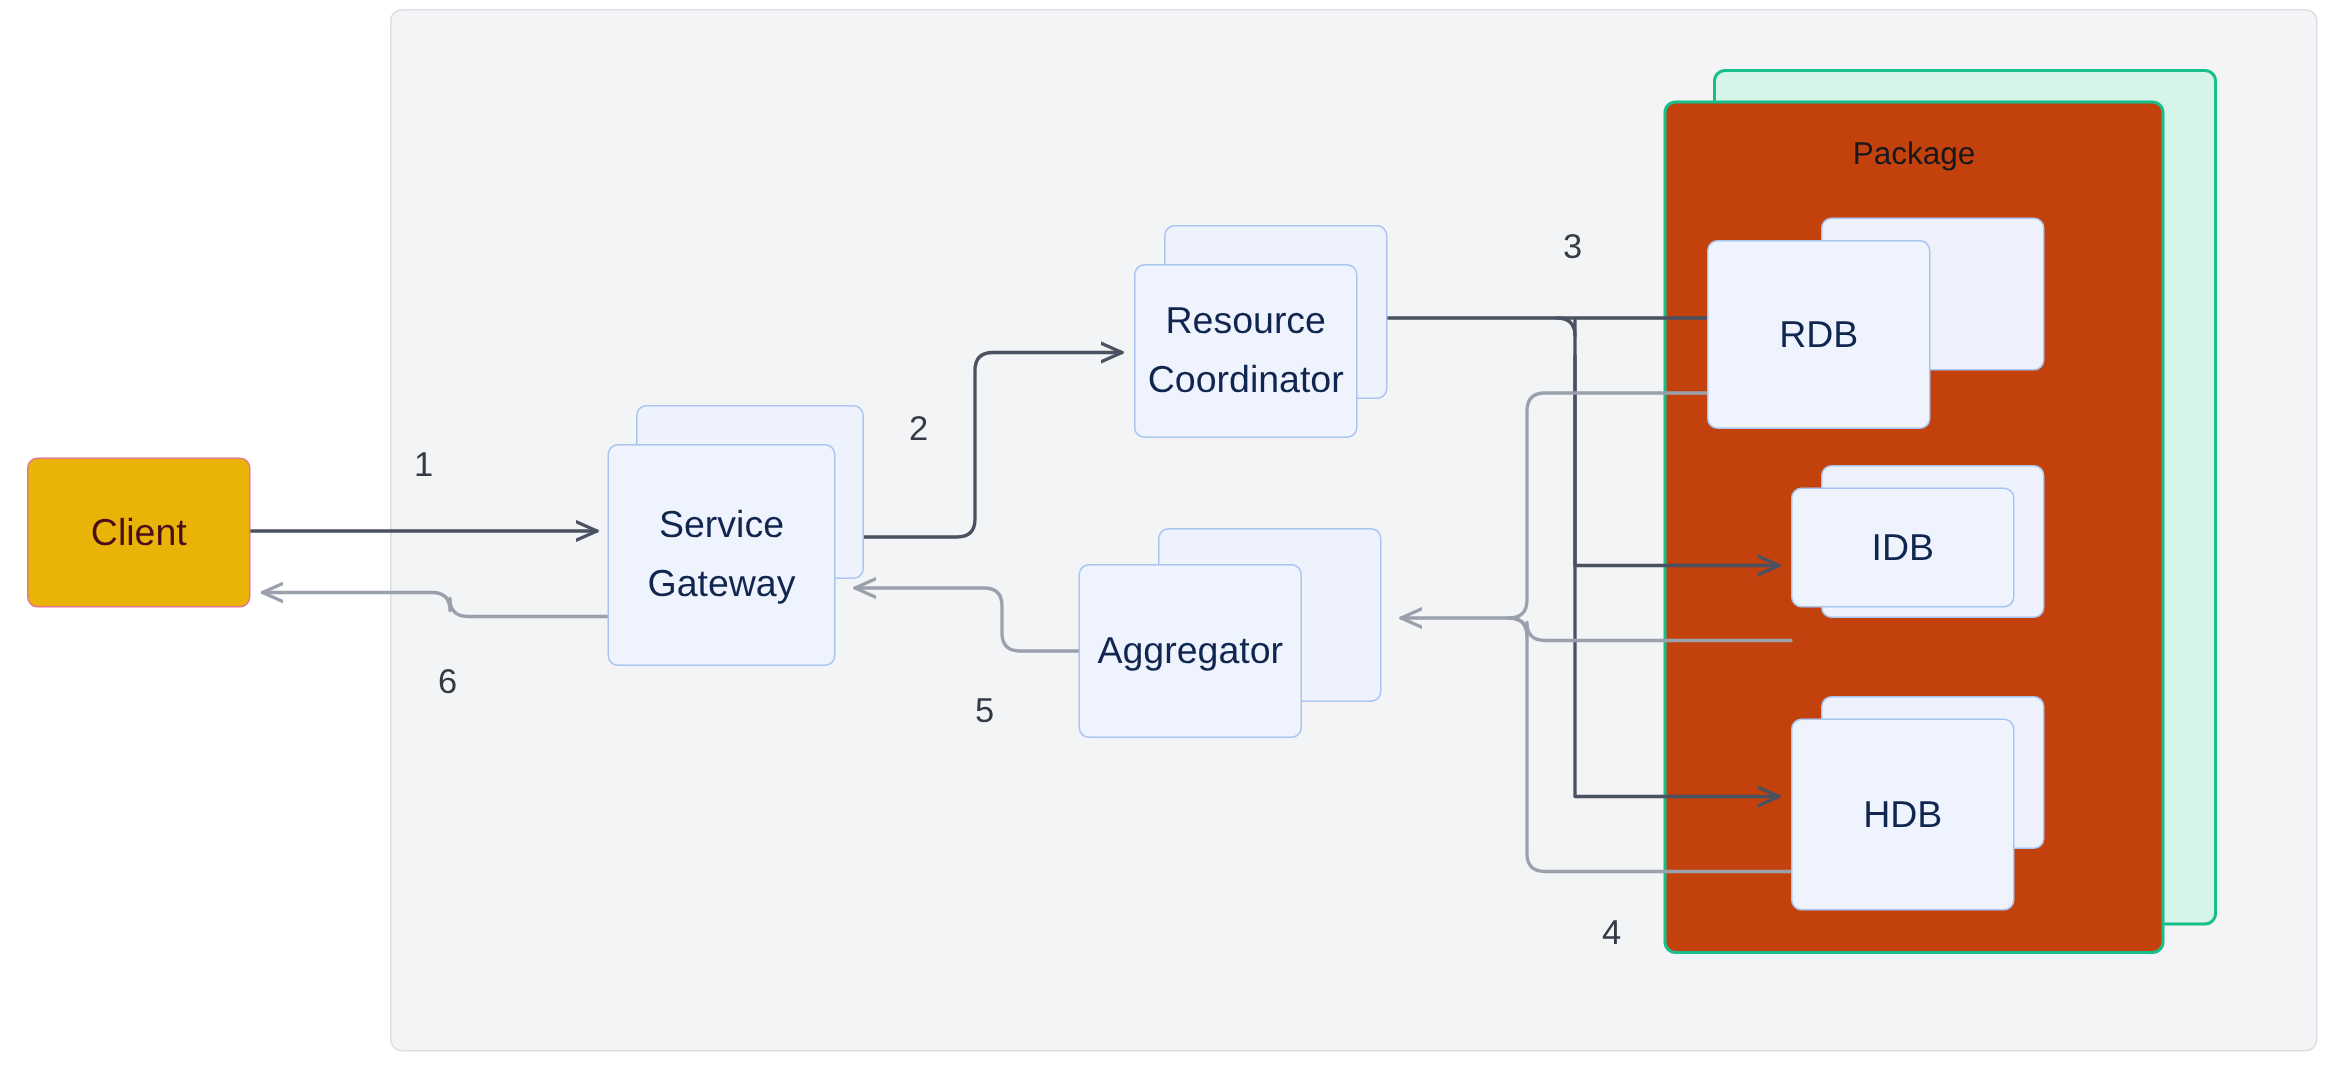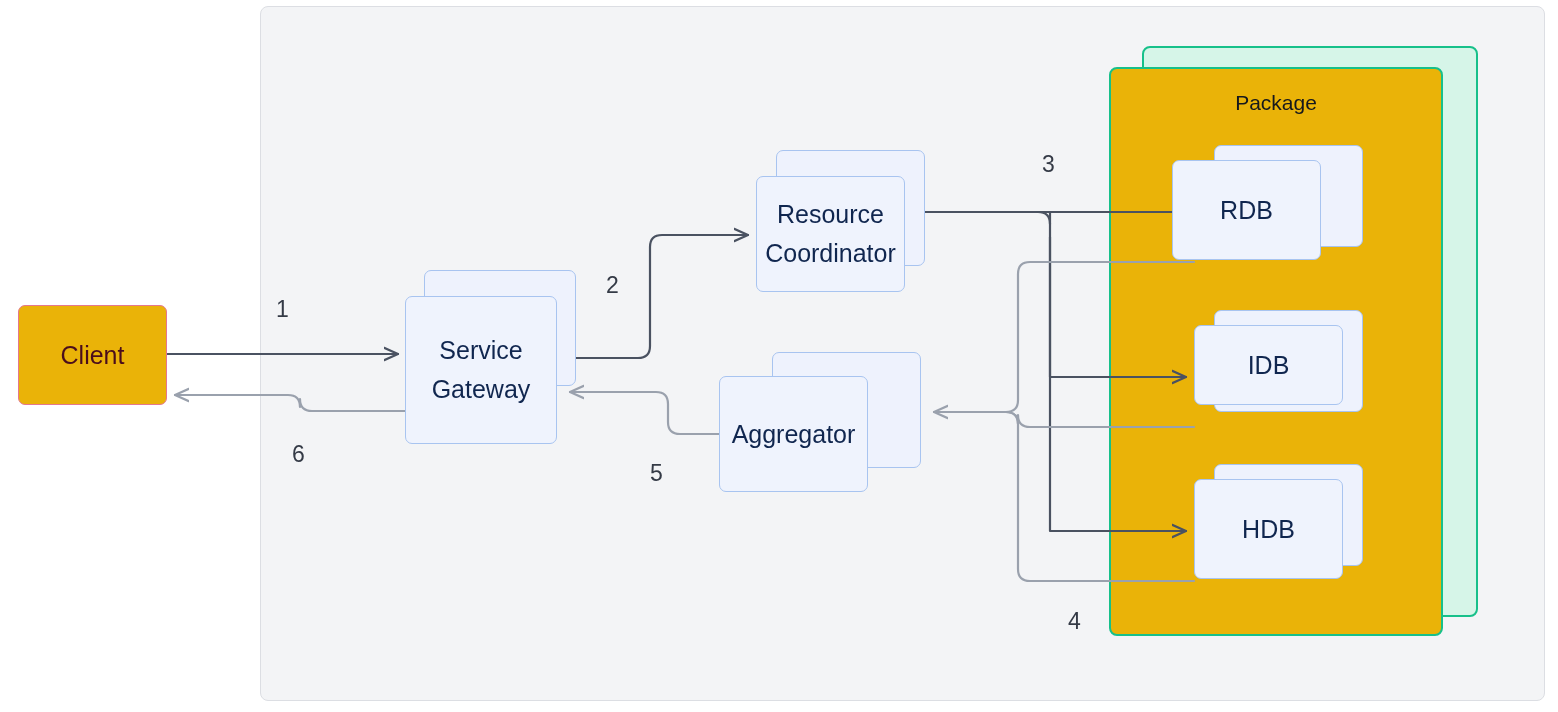--- a/index.html
+++ b/index.html
@@ -42,21 +42,21 @@
   
   .group-back {
     position: absolute;
     background: #d6f5e8;
     border: 2px solid #17c08a;
     border-radius: 8px;
     box-sizing: border-box;
   }
   .group-front {
     position: absolute;
-    background: #eab308;
+    background: #c2410c;
     border: 2px solid #17c08a;
     border-radius: 8px;
     box-sizing: border-box;
   }
   .group-title {
     position: absolute;
     left: 0;
     right: 0;
     top: 22px;
     text-align: center;
@@ -181,31 +181,31 @@
     </div>
   </div>
 
   <div class="node">
     <div class="card-back" style="left:772px; top:352px; width:149px; height:116px;"></div>
     <div class="card-front" style="left:719px; top:376px; width:149px; height:116px;">Aggregator</div>
   </div>
 
   <div class="node">
     <div class="card-back" style="left:1214px; top:145px; width:149px; height:102px;"></div>
-    <div class="card-front" style="left:1172px; top:160px; width:149px; height:100px;">RDB</div>
+    <div class="card-front" style="left:1138px; top:160px; width:149px; height:126px;">RDB</div>
   </div>
 
   <div class="node">
     <div class="card-back" style="left:1214px; top:310px; width:149px; height:102px;"></div>
     <div class="card-front" style="left:1194px; top:325px; width:149px; height:80px;">IDB</div>
   </div>
 
   <div class="node">
     <div class="card-back" style="left:1214px; top:464px; width:149px; height:102px;"></div>
-    <div class="card-front" style="left:1194px; top:479px; width:149px; height:100px;">HDB</div>
+    <div class="card-front" style="left:1194px; top:479px; width:149px; height:128px;">HDB</div>
   </div>
 
   <div class="edge-label" style="left:276px; top:296px;">1</div>
 
   <div class="edge-label" style="left:606px; top:272px;">2</div>
 
   <div class="edge-label" style="left:1042px; top:151px;">3</div>
 
   <div class="edge-label" style="left:1068px; top:608px;">4</div>
 

